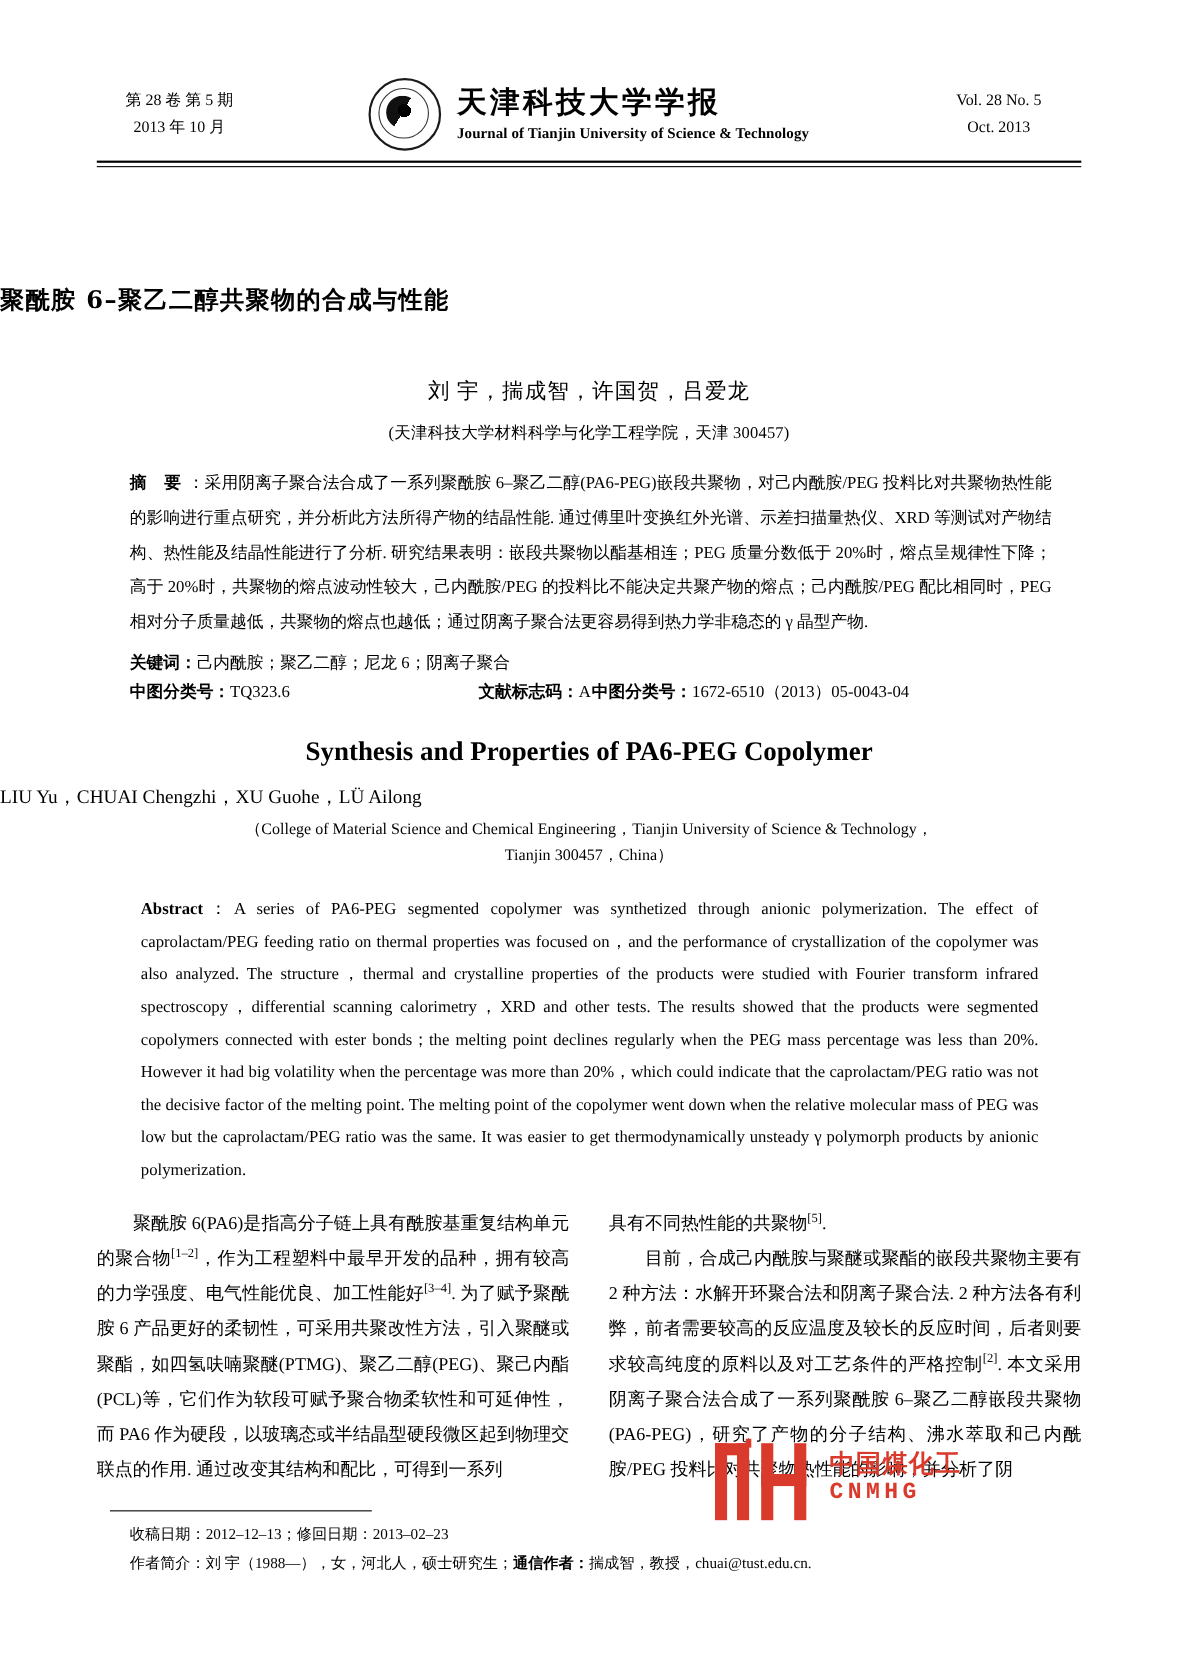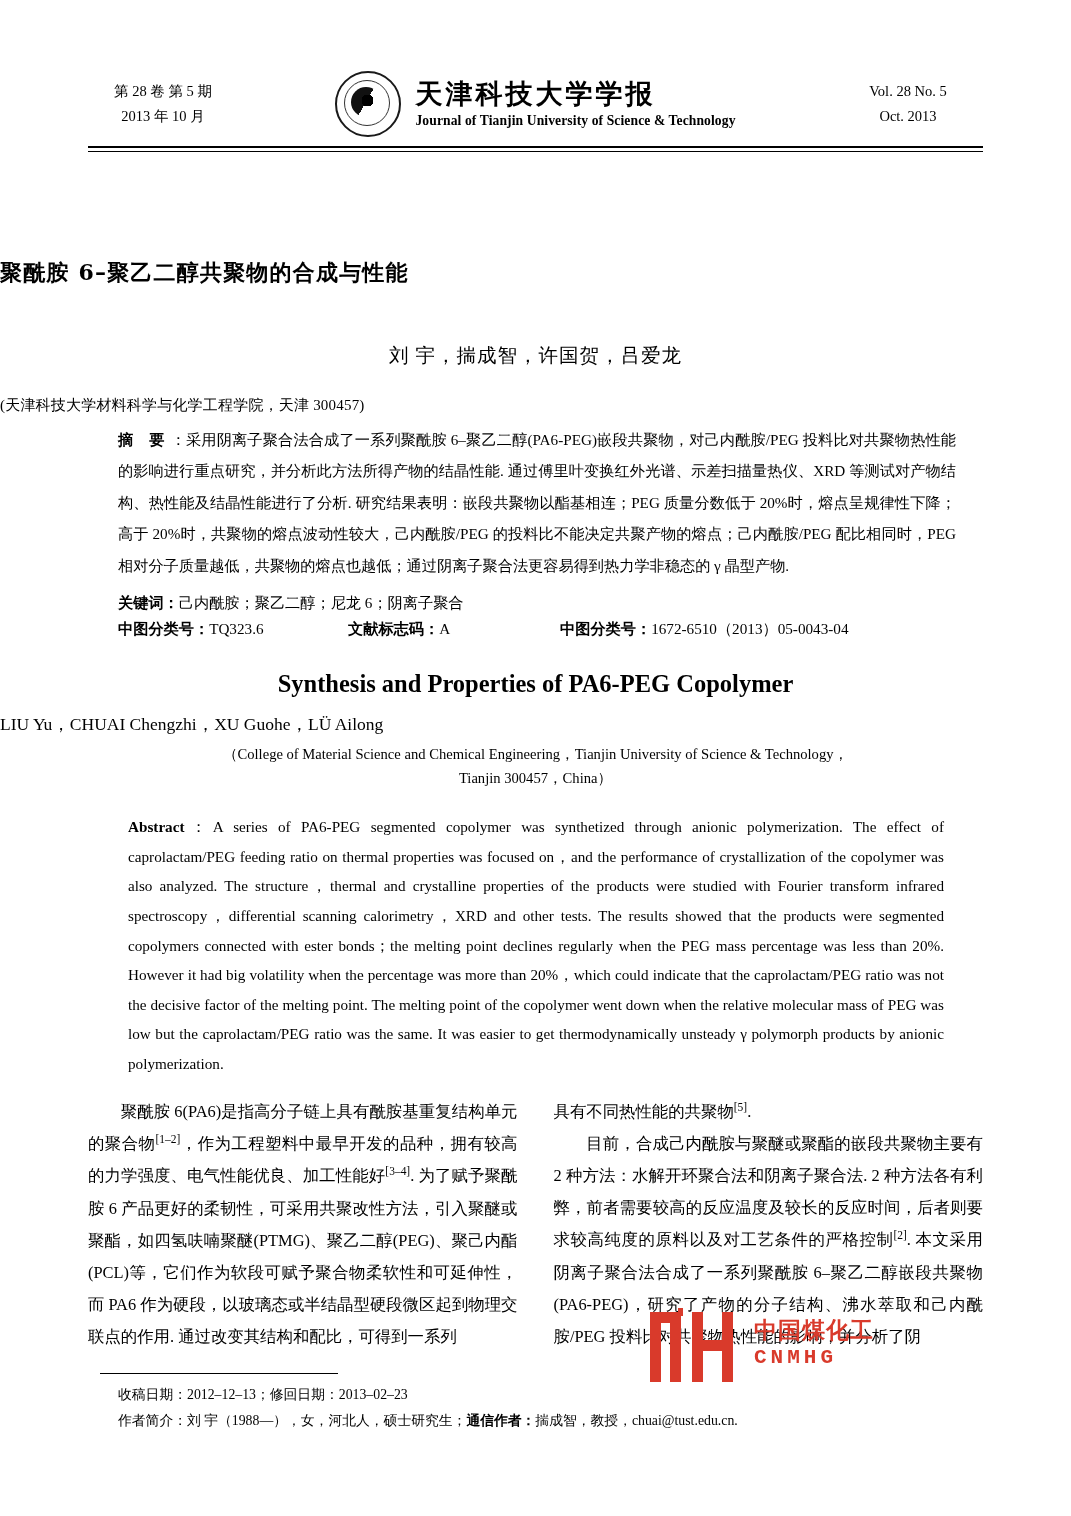--- a/index.html
+++ b/index.html
@@ -110,23 +110,23 @@
   .authors-cn {
     position: absolute;
     left: 0; top: 342px;
     width: 1071px;
     text-align: center;
     font-size: 19.5px;
     letter-spacing: 1px;
   }
   .affil-cn {
     position: absolute;
-    left: 0; top: 396px;
-    width: 1071px;
-    text-align: left;
+    left: 0; top: 384px;
+    width: 1071px;
+    text-align: center;
     font-size: 15px;
     letter-spacing: .2px;
   }
 
   
   .abs-cn {
     position: absolute;
     left: 118px; top: 424px;
     width: 838px;
     font-size: 15.2px;
@@ -142,24 +142,24 @@
     font-size: 15.2px;
     line-height: 2.0;
   }
   .kw-cn .lbl { font-weight: 700; }
   .clc-line {
     position: absolute;
     left: 118px; top: 619px;
     width: 838px;
     font-size: 15.2px;
     display: flex;
-    gap: 12px;
+    gap: 1px;
   }
   .clc-line .seg1 { width: 218px; }
-  .clc-line .seg2 { width: 200px; }
+  .clc-line .seg2 { width: 200px; text-align: right; }
   .clc-line .lbl { font-weight: 700; }
 
   
   .title-en {
     position: absolute;
     left: 0; top: 670px;
     width: 1071px;
     text-align: center;
     font-size: 24.5px;
     font-weight: 700;

